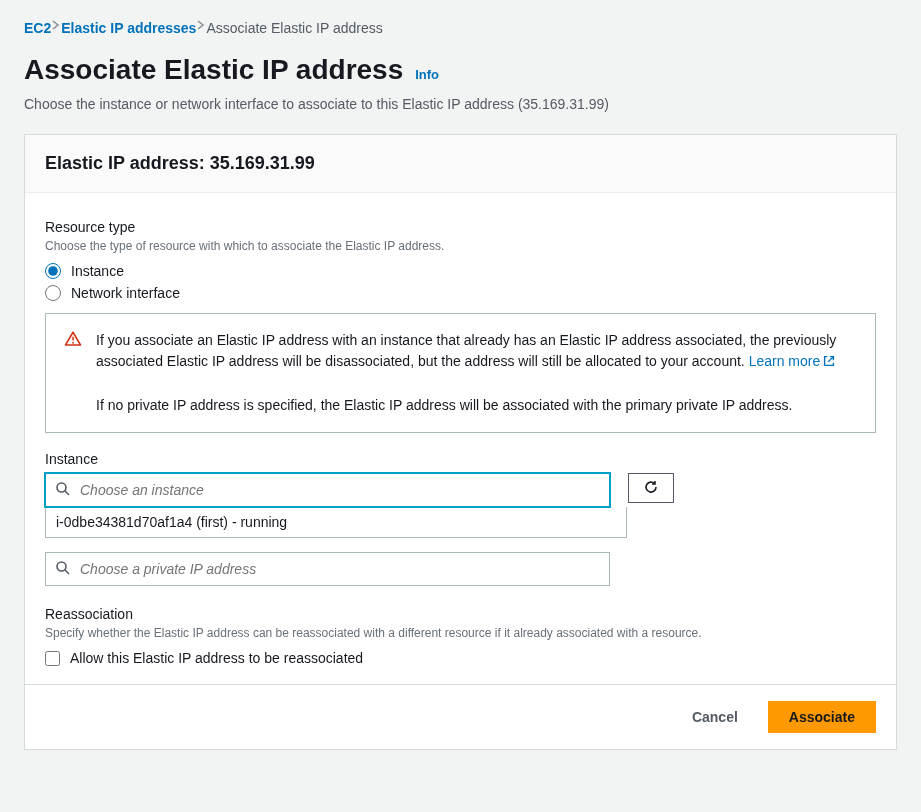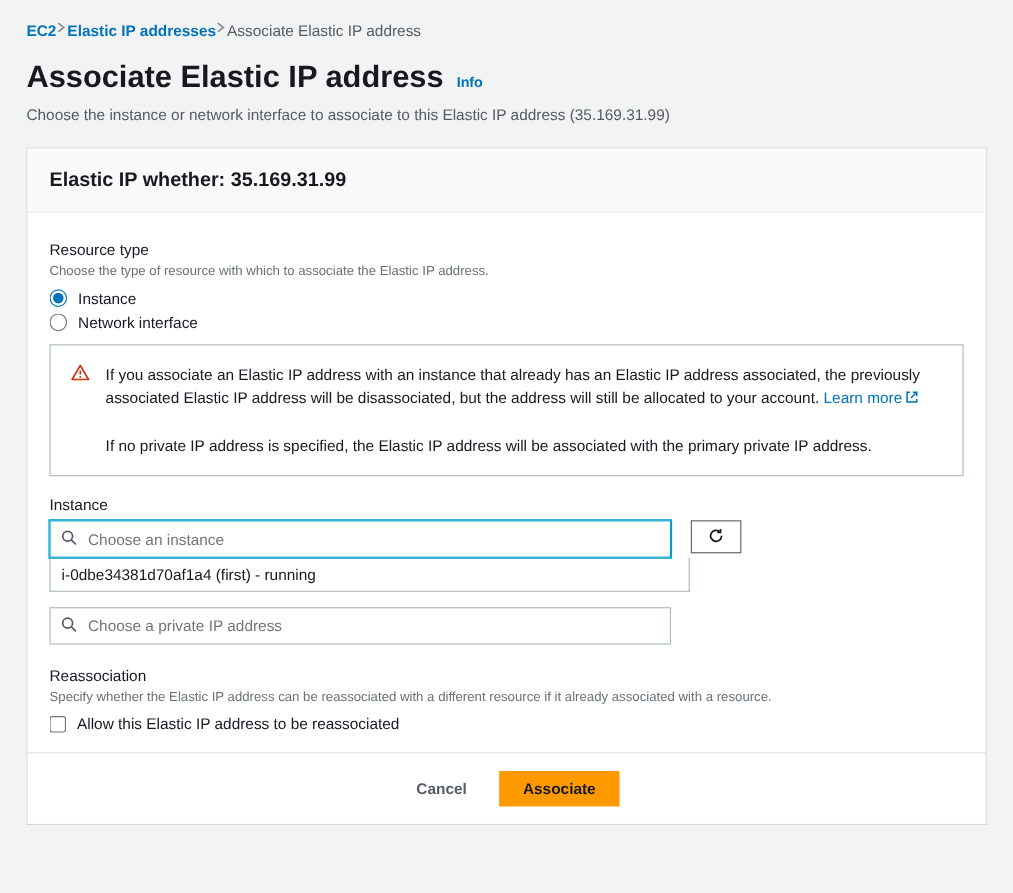--- a/index.html
+++ b/index.html
@@ -58,20 +58,21 @@
   .ext-icon { display:inline-block; vertical-align:-2px; margin-left:2px;}
   .input-row { display:flex; gap:18px; align-items:flex-start; margin-top:6px; margin-bottom:10px;}
   .search-wrap {
     position: relative; flex: 0 0 565px;
   }
   .search-wrap input {
     width: 100%;
     border: 1px solid #aab7b8;
     padding: 8px 10px 8px 34px;
     font-size: 14px;
+    font-style: italic;
     color:#687078;
     outline: none;
     height:34px;
   }
   .search-wrap.focused input { border: 1px solid #00a1c9; box-shadow: 0 0 0 1px #00a1c9;}
   .search-wrap .sicon { position:absolute; left:10px; top:8px; color:#545b64;}
   .btn-icon {
     width: 46px; height: 30px; border:1px solid #545b64; background:#fff;
     display:inline-flex; align-items:center; justify-content:center;
     cursor:pointer;
@@ -80,21 +81,21 @@
     border:1px solid #aab7b8; border-top:none; width:582px;
     background:#fff; margin-top:-10px; margin-bottom:2px;
   }
   .dropdown .opt { padding:7px 10px; font-size:14px; cursor:pointer; border-bottom:1px solid #eaeded;}
   .dropdown .opt:last-child{ border-bottom:none;}
   .section { margin-top:8px; }
   .check-row { display:flex; align-items:center; gap:10px; margin-top:6px;}
   .check-row input { width:15px; height:15px; }
   .footer {
     background:#fff; border:1px solid #d5dbdb; border-top:none;
-    display:flex; justify-content:center; gap:10px;
+    display:flex; justify-content:flex-end; gap:10px;
     padding:16px 20px;
   }
   .btn {
     padding: 7px 20px; font-size:14px; font-weight:700; cursor:pointer;
     border:1px solid transparent;
   }
   .btn-link { background:none; border:none; color:#545b64; font-weight:700;}
   .btn-primary { background:#ff9900; color:#16191f; border-color:#ff9900;}
 </style>
 </head>
@@ -117,21 +118,21 @@
 </nav>
 
 <div>
   <h1>Associate Elastic IP address</h1>
   <a href="#" class="info-link">Info</a>
   <p class="subtitle">Choose the instance or network interface to associate to this Elastic IP address (35.169.31.99)</p>
 </div>
 
 <div class="panel">
   <div class="panel-head">
-    <h2>Elastic IP whether: 35.169.31.99</h2>
+    <h2>Elastic IP address: 35.169.31.99</h2>
   </div>
   <div class="panel-body">
 
     <div class="section">
       <div class="label">Resource type</div>
       <div class="help">Choose the type of resource with which to associate the Elastic IP address.</div>
       <label class="radio-row">
         <input type="radio" name="rt" checked="" style="">
         <span>Instance</span>
       </label>

